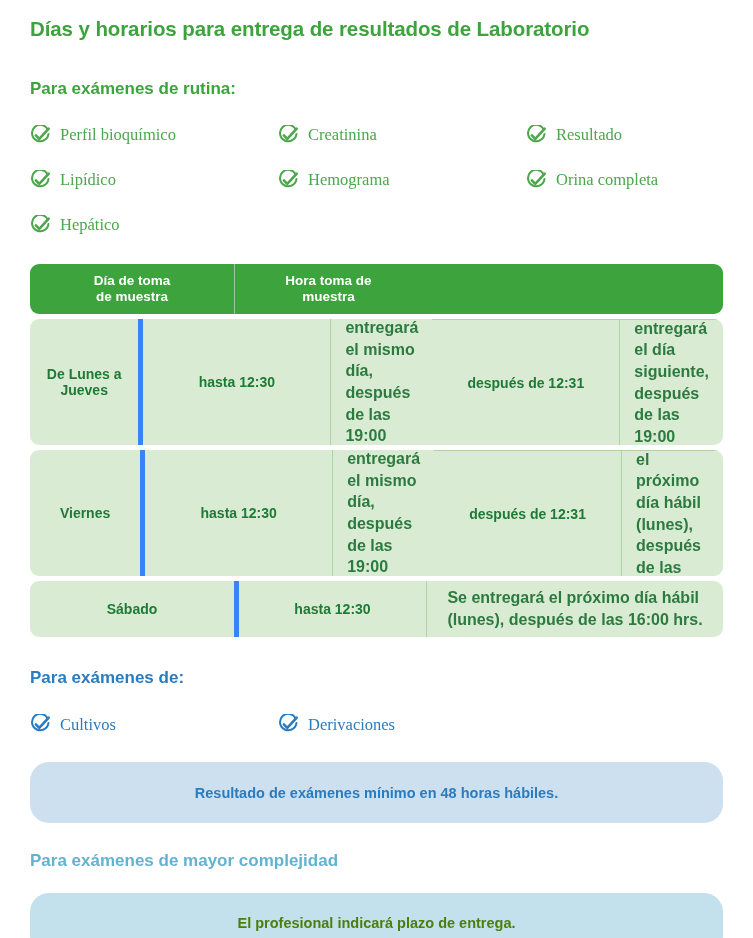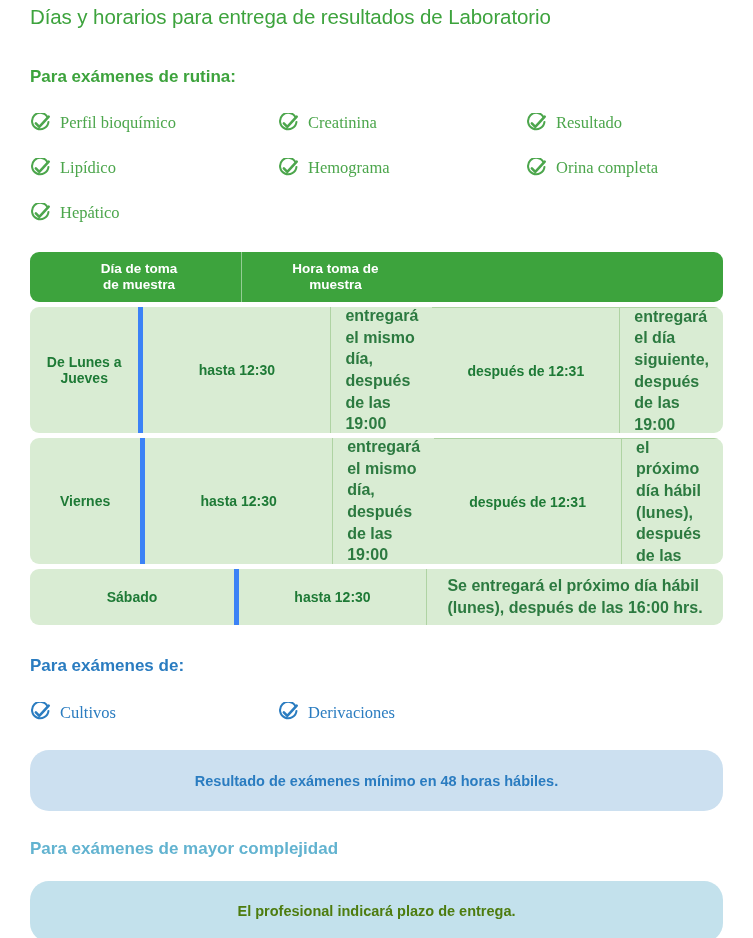--- a/index.html
+++ b/index.html
@@ -19,24 +19,24 @@
     position: relative;
     width: 753px;
     height: 938px;
     box-sizing: border-box;
     padding: 0 30px;
   }
 
   
   .main-title {
     font-size: 20.5px;
-    font-weight: normal;
+    font-weight: bold;
     color: #3DA33D;
     letter-spacing: -0.1px;
-    padding-top: 4px;
+    padding-top: 16px;
     margin: 0;
     line-height: 1.25;
   }
   .sub-title {
     font-size: 17px;
     font-weight: bold;
     color: #3DA33D;
     margin: 0;
     padding-top: 37px;
     line-height: 1.2;
@@ -99,21 +99,21 @@
     display: flex;
     align-items: center;
     justify-content: center;
     text-align: center;
     color: #ffffff;
     font-size: 13.5px;
     font-weight: bold;
     line-height: 1.22;
     box-sizing: border-box;
   }
-  .th-1 { width: 204px; margin-left: 7px; }
+  .th-1 { width: 204px; }
   .th-2 { width: 188px; border-left: 1px solid rgba(255,255,255,0.45); }
   .th-3 { flex: 1;     border-left: 1px solid rgba(255,255,255,0.45); }
 
   .tbl-group {
     display: flex;
     background: #D9ECD3;
     border-radius: 9px;
     margin-top: 5px;
     overflow: hidden;
   }

